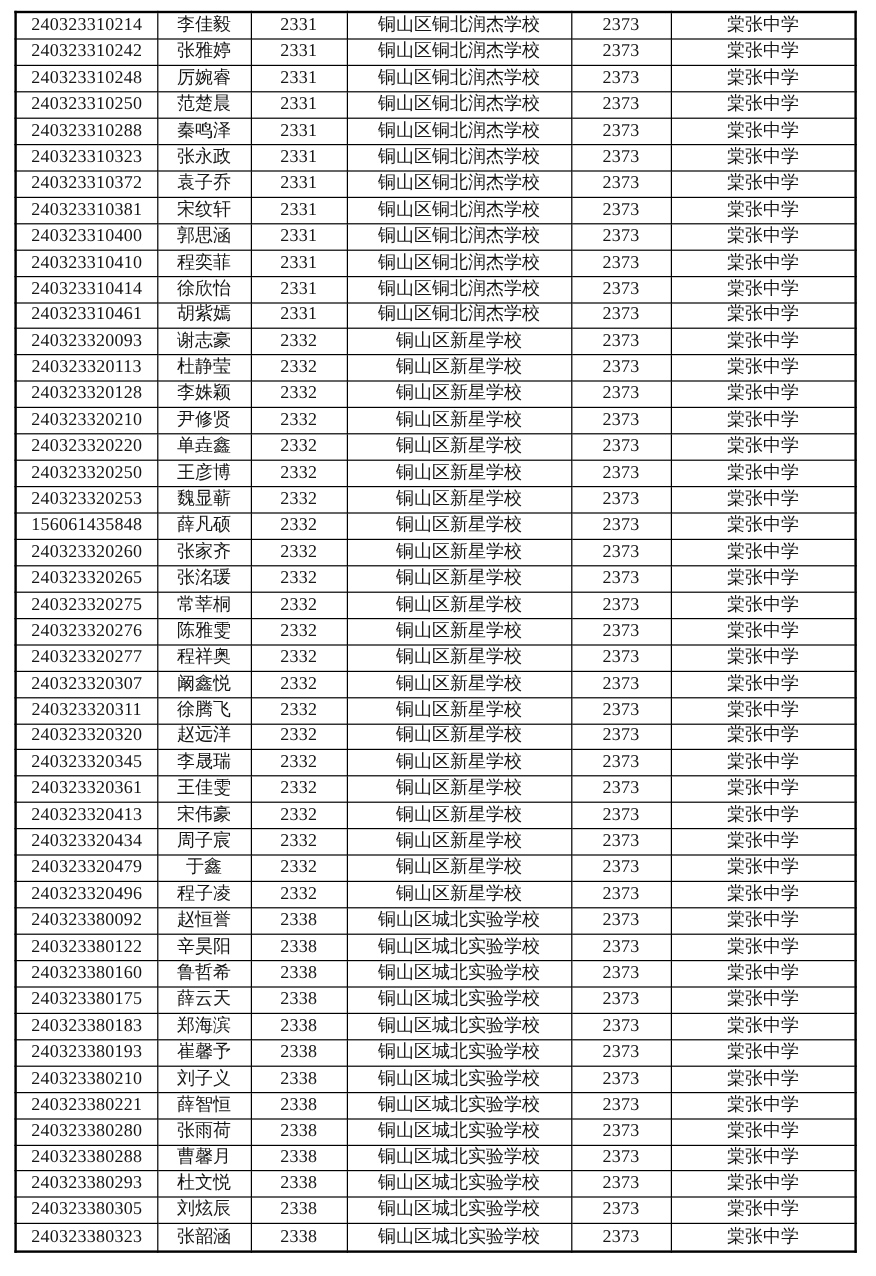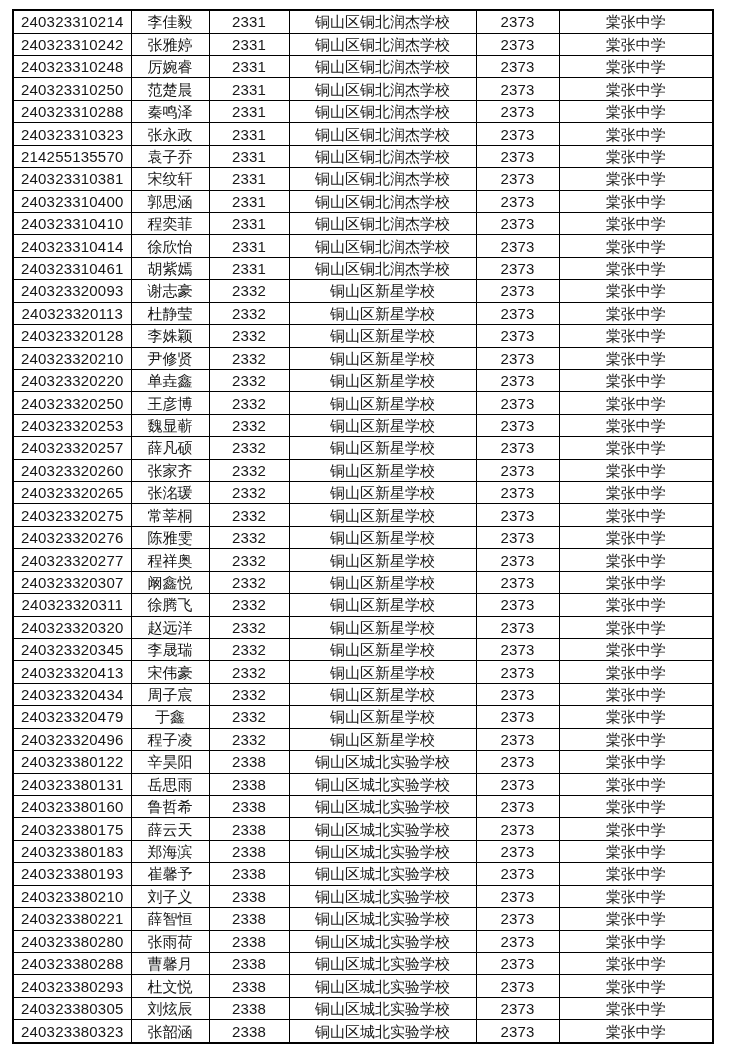--- a/index.html
+++ b/index.html
@@ -5,21 +5,21 @@
   html, body {
     margin: 0;
     padding: 0;
     background: #ffffff;
   }
   .sheet {
     position: relative;
     width: 730px;
     height: 1063px;
     background: #ffffff;
-    font-family: Liberation Sans, sans-serif;
+    font-family: Liberation Serif, serif;
     overflow: hidden;
   }
   table.roster {
     position: absolute;
     left: 12px;
     top: 9px;
     width: 700px;
     height: 1035px;
     border-collapse: collapse;
     table-layout: fixed;
@@ -97,21 +97,21 @@
   </tr>
         <tr>
     <td class="num">240323310323</td>
     <td>张永政</td>
     <td class="num">2331</td>
     <td>铜山区铜北润杰学校</td>
     <td class="num">2373</td>
     <td>棠张中学</td>
   </tr>
         <tr>
-    <td class="num">214255135570</td>
+    <td class="num">240323310372</td>
     <td>袁子乔</td>
     <td class="num">2331</td>
     <td>铜山区铜北润杰学校</td>
     <td class="num">2373</td>
     <td>棠张中学</td>
   </tr>
         <tr>
     <td class="num">240323310381</td>
     <td>宋纹轩</td>
     <td class="num">2331</td>
@@ -201,21 +201,21 @@
   </tr>
         <tr>
     <td class="num">240323320253</td>
     <td>魏显蕲</td>
     <td class="num">2332</td>
     <td>铜山区新星学校</td>
     <td class="num">2373</td>
     <td>棠张中学</td>
   </tr>
         <tr>
-    <td class="num">240323320257</td>
+    <td class="num">156061435848</td>
     <td>薛凡硕</td>
     <td class="num">2332</td>
     <td>铜山区新星学校</td>
     <td class="num">2373</td>
     <td>棠张中学</td>
   </tr>
         <tr>
     <td class="num">240323320260</td>
     <td>张家齐</td>
     <td class="num">2332</td>
@@ -281,20 +281,28 @@
   </tr>
         <tr>
     <td class="num">240323320345</td>
     <td>李晟瑞</td>
     <td class="num">2332</td>
     <td>铜山区新星学校</td>
     <td class="num">2373</td>
     <td>棠张中学</td>
   </tr>
         <tr>
+    <td class="num">240323320361</td>
+    <td>王佳雯</td>
+    <td class="num">2332</td>
+    <td>铜山区新星学校</td>
+    <td class="num">2373</td>
+    <td>棠张中学</td>
+  </tr>
+        <tr>
     <td class="num">240323320413</td>
     <td>宋伟豪</td>
     <td class="num">2332</td>
     <td>铜山区新星学校</td>
     <td class="num">2373</td>
     <td>棠张中学</td>
   </tr>
         <tr>
     <td class="num">240323320434</td>
     <td>周子宸</td>
@@ -313,30 +321,30 @@
   </tr>
         <tr>
     <td class="num">240323320496</td>
     <td>程子凌</td>
     <td class="num">2332</td>
     <td>铜山区新星学校</td>
     <td class="num">2373</td>
     <td>棠张中学</td>
   </tr>
         <tr>
+    <td class="num">240323380092</td>
+    <td>赵恒誉</td>
+    <td class="num">2338</td>
+    <td>铜山区城北实验学校</td>
+    <td class="num">2373</td>
+    <td>棠张中学</td>
+  </tr>
+        <tr>
     <td class="num">240323380122</td>
     <td>辛昊阳</td>
-    <td class="num">2338</td>
-    <td>铜山区城北实验学校</td>
-    <td class="num">2373</td>
-    <td>棠张中学</td>
-  </tr>
-        <tr>
-    <td class="num">240323380131</td>
-    <td>岳思雨</td>
     <td class="num">2338</td>
     <td>铜山区城北实验学校</td>
     <td class="num">2373</td>
     <td>棠张中学</td>
   </tr>
         <tr>
     <td class="num">240323380160</td>
     <td>鲁哲希</td>
     <td class="num">2338</td>
     <td>铜山区城北实验学校</td>

